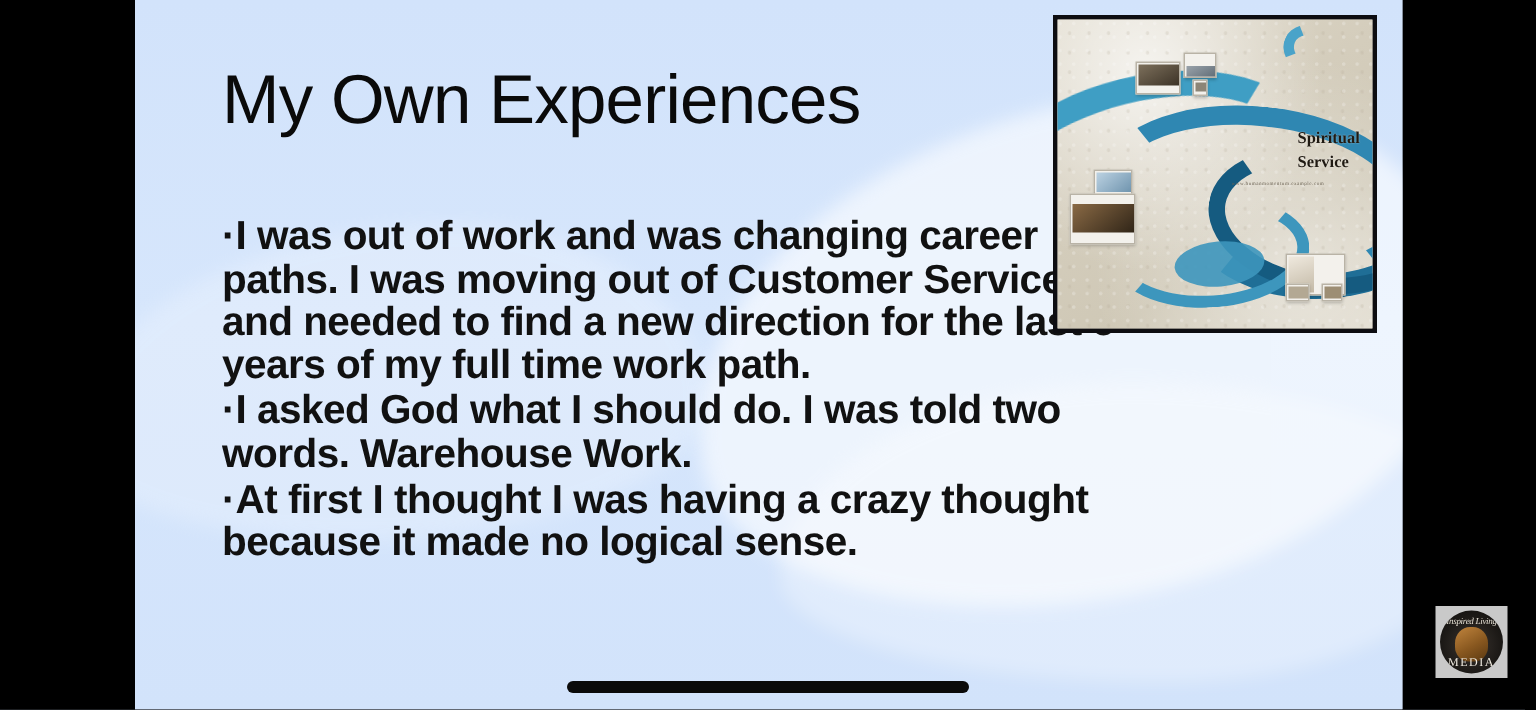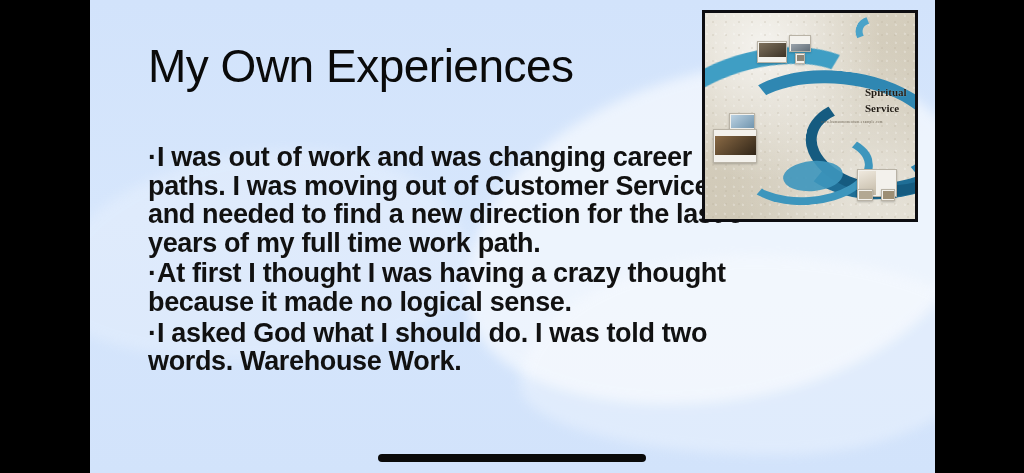--- a/index.html
+++ b/index.html
@@ -283,22 +283,22 @@
   <div id="slide">
     <div id="slide-tone"></div>
     <div class="cloud c1"></div>
     <div class="cloud c2"></div>
     <div class="cloud c3"></div>
 
     <div id="title">My Own Experiences</div>
 
     <div id="body">
       <div class="bullet"><span class="dot">·</span><span>I was out of work and was changing career paths. I was moving out of Customer Service and needed to find a new direction for the last 5 years of my full time work path.</span></div>
+      <div class="bullet"><span class="dot">·</span><span>I asked God what I should do. I was told two words. Warehouse Work.</span></div>
       <div class="bullet"><span class="dot">·</span><span>At first I thought I was having a crazy thought because it made no logical sense.</span></div>
-      <div class="bullet"><span class="dot">·</span><span>I asked God what I should do. I was told two words. Warehouse Work.</span></div>
     </div>
 
     <div id="picture">
       <div id="pic-bg"></div>
       <div class="stroke s1"></div>
       <div class="stroke s2"></div>
       <div class="stroke s3"></div>
       <div class="stroke s4"></div>
       <div class="stroke s5"></div>
       <div class="stroke s6"></div>
@@ -329,14 +329,21 @@
           <span class="ph"></span>
         </div>
 
       <div id="pic-title"><span>Spiritual</span><br><span>Service</span></div>
       <div id="pic-subtitle">www.humanmomentum.example.com</div>
     </div>
 
     <div id="progress-bar"></div>
   </div>
 
+  <div id="watermark">
+    <div class="disc">
+      <span class="globe"></span>
+      <span class="script">Inspired Living</span>
+      <span class="word">MEDIA</span>
+    </div>
+  </div>
 
 </div>
 
 </body></html>

